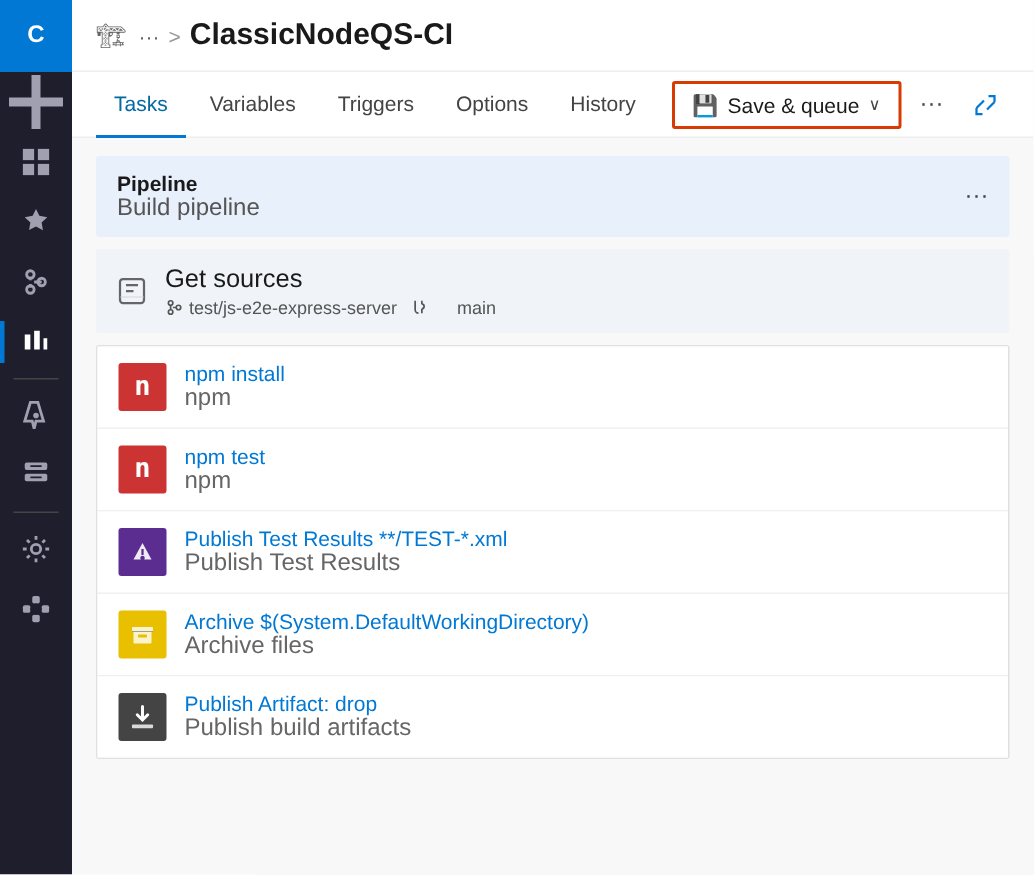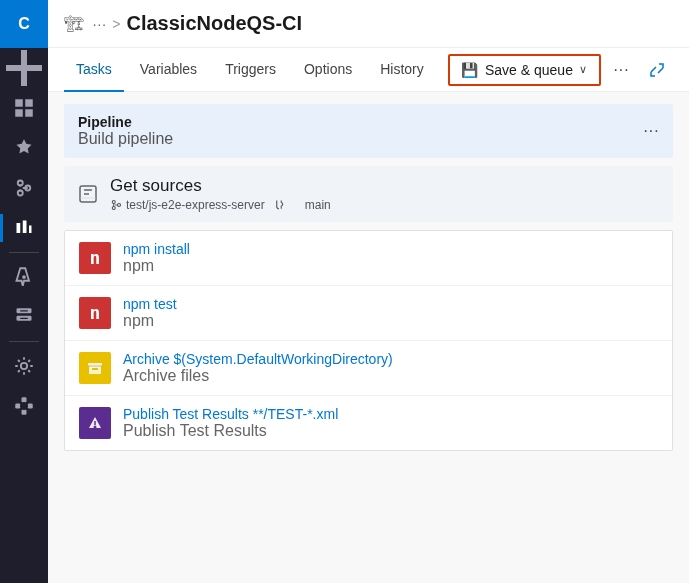--- a/index.html
+++ b/index.html
@@ -370,44 +370,56 @@
         <div class="task-icon npm">
           <span class="npm-n">n</span>
         </div>
         <div class="task-info">
           <div class="task-title">npm test</div>
           <div class="task-sub">npm</div>
         </div>
       </div>
 
       <div class="task-item">
+        <div class="task-icon test-results">
+          <svg width="18" height="18" viewBox="0 0 18 18" fill="none">
+            <path d="M3 14L9 3l6 11H3z" fill="white" opacity="0.9"></path>
+            <circle cx="9" cy="13" r="1.5" fill="#5c2d91"></circle>
+            <rect x="8.25" y="7" width="1.5" height="4" fill="#5c2d91"></rect>
+          </svg>
+        </div>
+        <div class="task-info">
+          <div class="task-title">Publish Test Results **/TEST-*.xml</div>
+          <div class="task-sub">Publish Test Results</div>
+        </div>
+      </div>
+
+      <div class="task-item">
         <div class="task-icon archive">
           <svg width="18" height="18" viewBox="0 0 18 18" fill="none">
             <rect x="2" y="4" width="14" height="3" rx="0.5" fill="white" opacity="0.8"></rect>
             <rect x="3" y="7" width="12" height="8" rx="0.5" fill="white" opacity="0.8"></rect>
             <rect x="6" y="9" width="6" height="2" rx="0.5" fill="#e8c000"></rect>
             <line x1="2" y1="7" x2="16" y2="7" stroke="#888" stroke-width="0.5"></line>
           </svg>
         </div>
         <div class="task-info">
           <div class="task-title">Archive $(System.DefaultWorkingDirectory)</div>
           <div class="task-sub">Archive files</div>
         </div>
       </div>
 
       <div class="task-item">
-        <div class="task-icon test-results">
+        <div class="task-icon publish">
           <svg width="18" height="18" viewBox="0 0 18 18" fill="none">
-            <path d="M3 14L9 3l6 11H3z" fill="white" opacity="0.9"></path>
-            <circle cx="9" cy="13" r="1.5" fill="#5c2d91"></circle>
-            <rect x="8.25" y="7" width="1.5" height="4" fill="#5c2d91"></rect>
+            <rect x="2" y="14" width="14" height="2.5" rx="0.5" fill="white" opacity="0.8"></rect>
+            <path d="M9 2v9M5.5 7.5L9 11l3.5-3.5" stroke="white" stroke-width="2" stroke-linecap="round"></path>
           </svg>
         </div>
         <div class="task-info">
-          <div class="task-title">Publish Test Results **/TEST-*.xml</div>
-          <div class="task-sub">Publish Test Results</div>
-        </div>
-      </div>
-
+          <div class="task-title">Publish Artifact: drop</div>
+          <div class="task-sub">Publish build artifacts</div>
+        </div>
+      </div>
 
     </div>
   </div>
 </div>
 
 </body></html>

